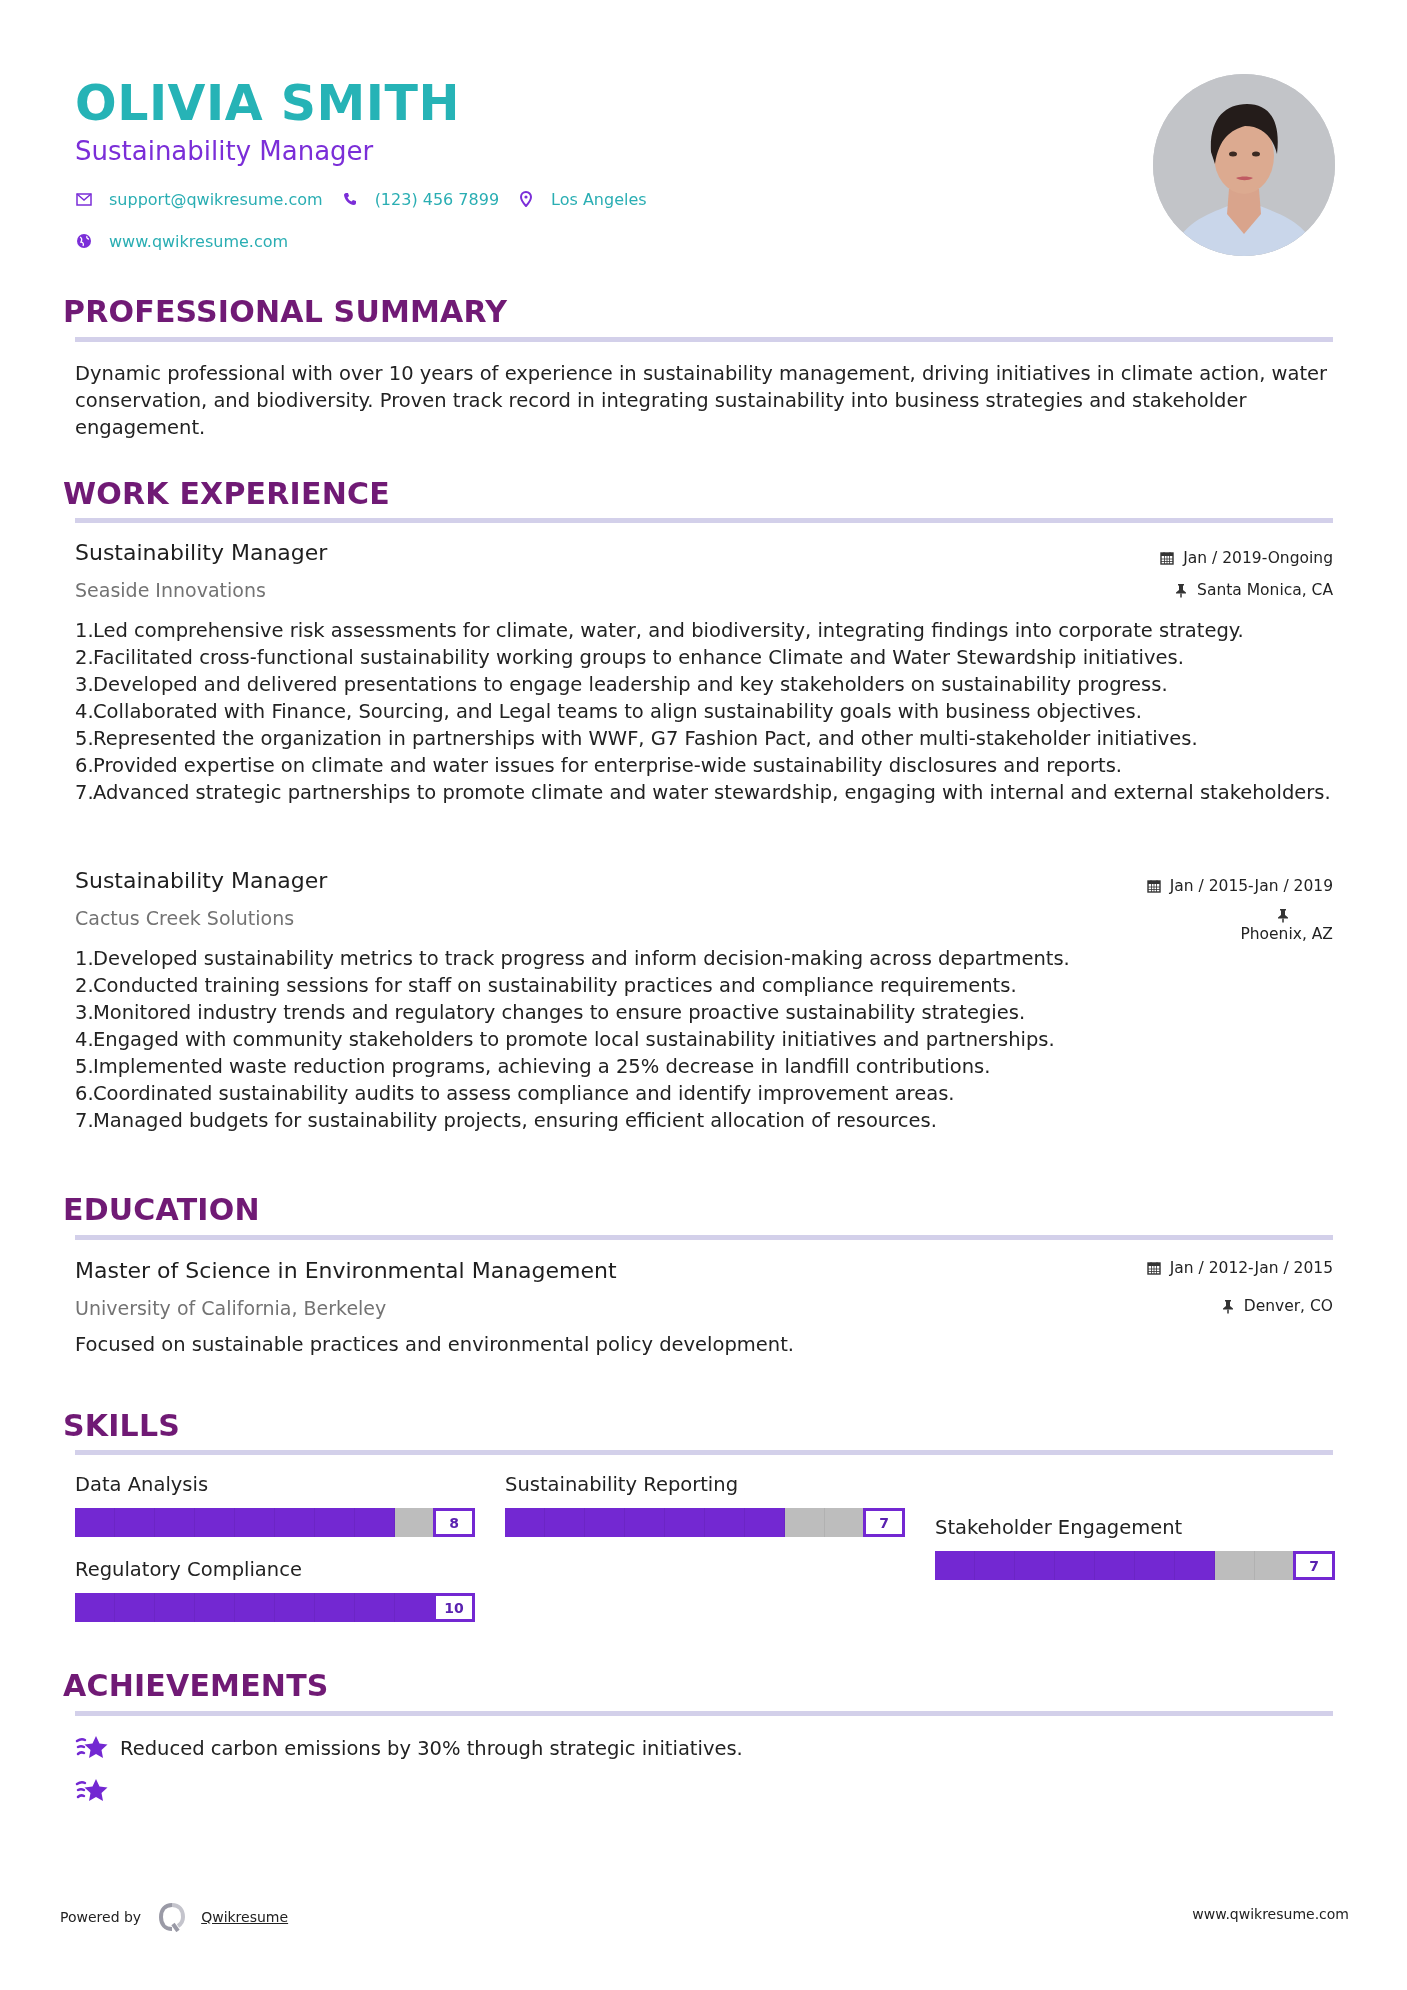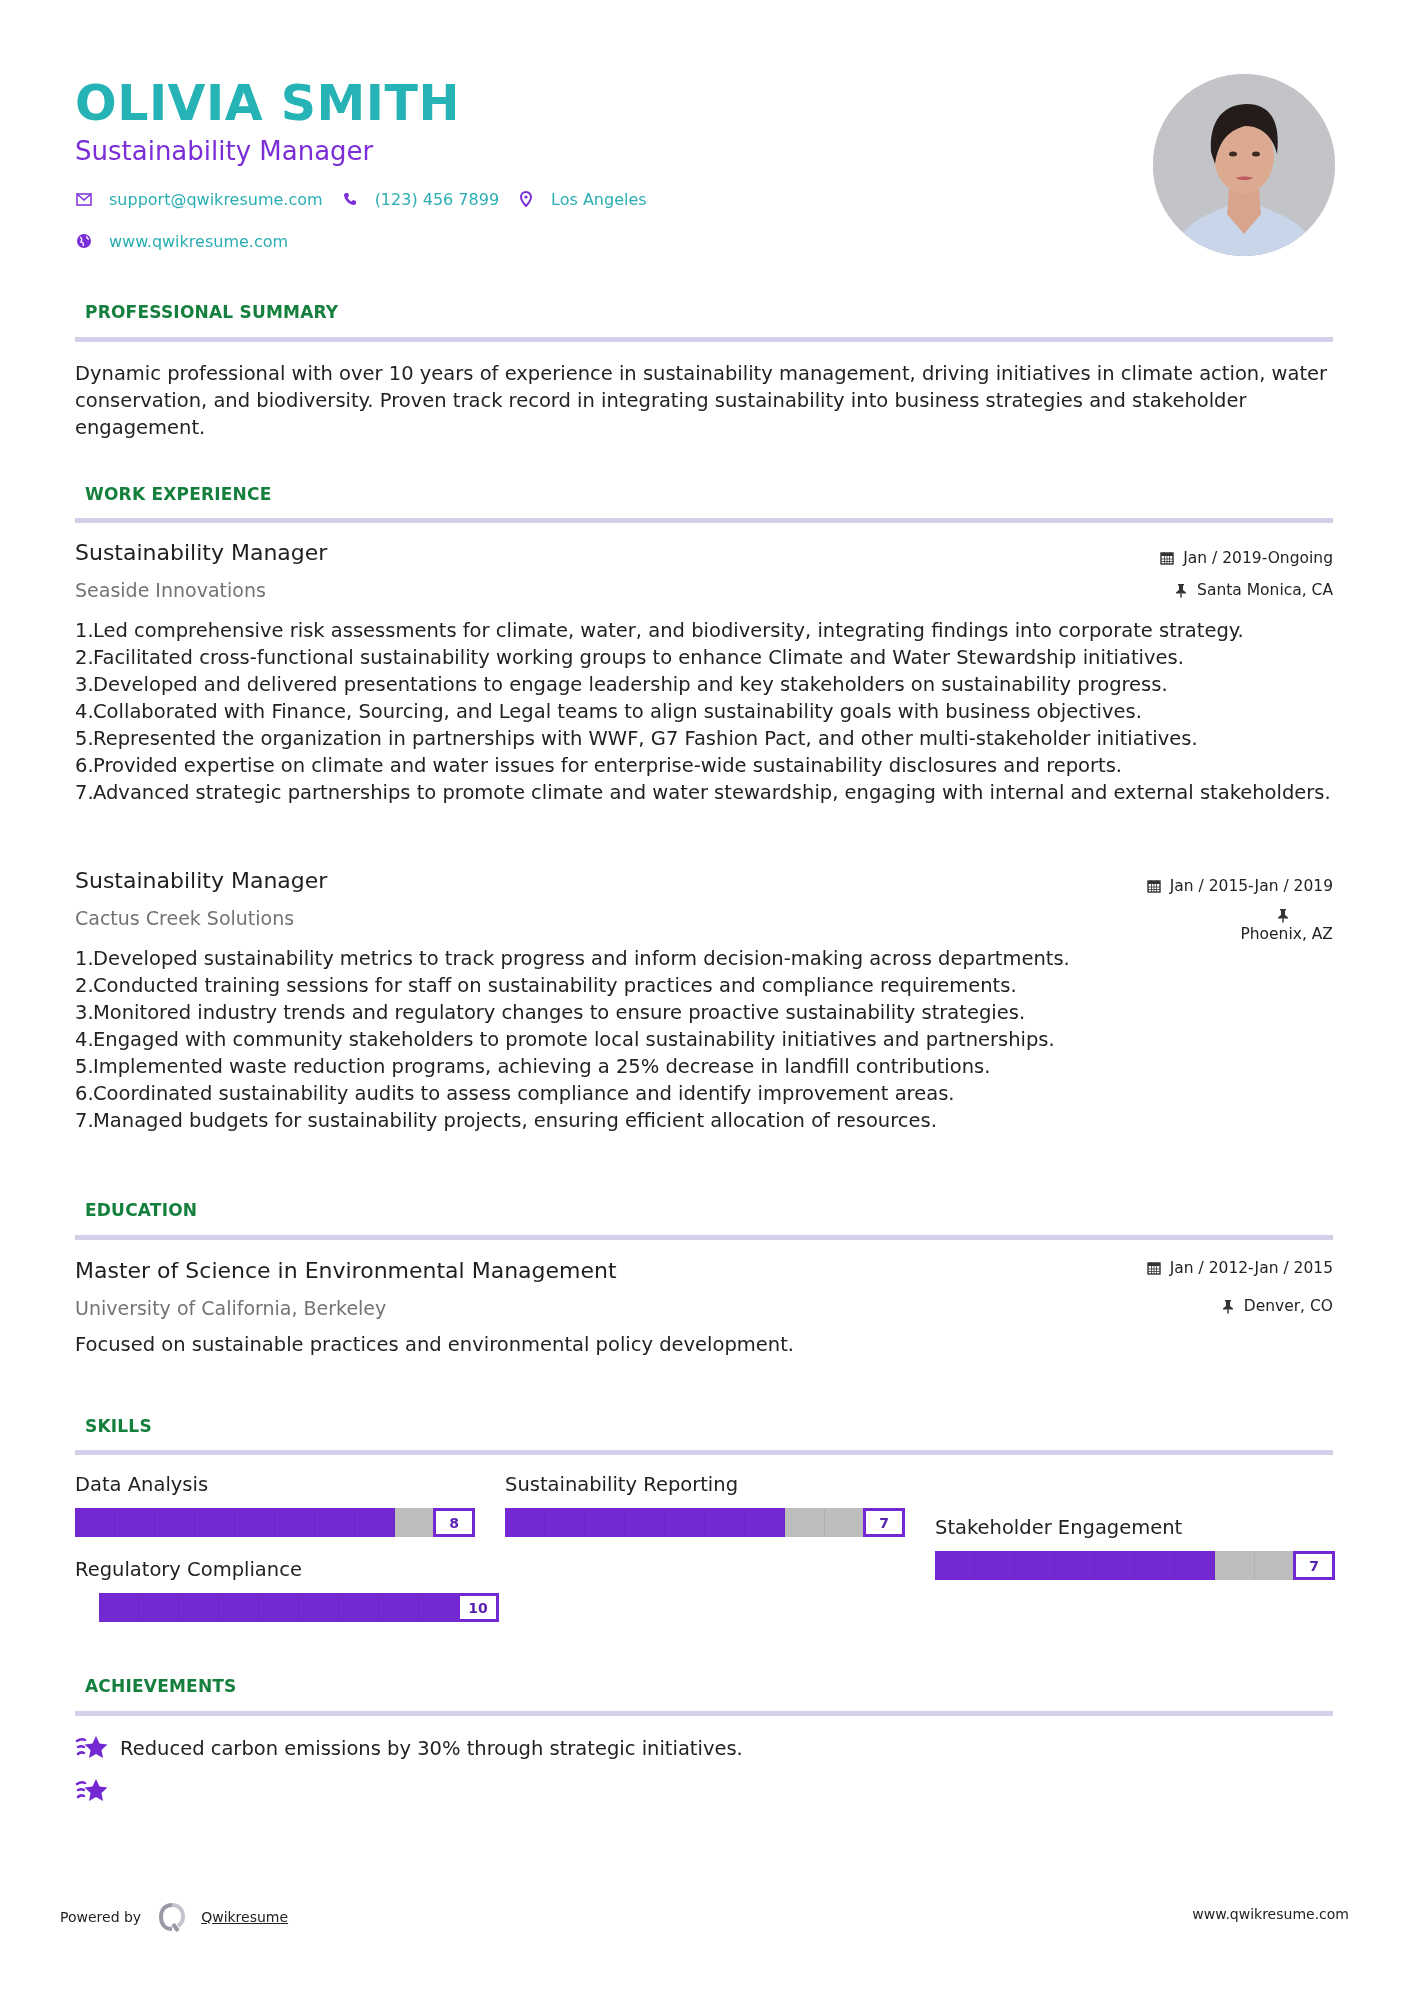--- a/index.html
+++ b/index.html
@@ -7,21 +7,21 @@
   body { position: relative; font-family: "DejaVu Sans", sans-serif; color: #222; overflow: hidden; }
   .abs { position: absolute; }
 
   .name { left: 75px; top: 74px; font-size: 49px; font-weight: bold; color: #26b3b6; letter-spacing: 0.5px; line-height: 60px; }
   .title { left: 75px; top: 134px; font-size: 26px; color: #7b2ed8; line-height: 34px; }
   .contact-row { left: 75px; display: flex; align-items: center; font-size: 16px; color: #2aaeb3; height: 24px; }
   .contact-row .ci { width: 18px; height: 18px; display: inline-flex; align-items: center; justify-content: center; margin-right: 16px; color: #7b2ed8; }
   .contact-row .ctext { margin-right: 18px; }
   .photo { left: 1153px; top: 74px; width: 182px; height: 182px; border-radius: 50%; overflow: hidden; background: #c4c6ca; }
 
-  .sec-head { left: 85px; font-size: 17px; font-weight: bold; color: #15803d; line-height: 32px; letter-spacing: 0.2px; }
+  .sec-head { left: 63px; font-size: 30px; font-weight: bold; color: #701a75; line-height: 32px; letter-spacing: 0.2px; }
   .divider { left: 75px; width: 1258px; height: 5px; background: #d3d0ea; }
 
   .para { left: 75px; width: 1265px; font-size: 19.5px; line-height: 27px; color: #222; }
 
   .job-title { left: 75px; font-size: 22px; color: #1e1e1e; line-height: 28px; }
   .company { left: 75px; font-size: 19px; color: #737373; line-height: 26px; }
   .meta { right: 74px; font-size: 15.5px; color: #222; line-height: 22px; display: flex; align-items: center; justify-content: flex-end; }
   .meta .mi { display: inline-flex; width: 16px; height: 16px; margin-right: 8px; align-items: center; justify-content: center; }
 
   ol.bullets { left: 75px; width: 1265px; list-style: none; font-size: 19.5px; line-height: 27px; color: #222; }
@@ -282,21 +282,21 @@
       <div class="seg on"></div>
       <div class="seg off"></div>
       <div class="seg off"></div>
       <div class="seg off"></div>
     <div class="skill-val">7</div>
   </div>
 </div>
 
 <div class="abs" style="left:75px; top:1557px;">
   <div class="skill-label">Regulatory Compliance</div>
-  <div class="skill-bar" style="margin-top:10px;margin-left:24px;">
+  <div class="skill-bar" style="margin-top:10px;">
     <div class="seg on"></div>
       <div class="seg on"></div>
       <div class="seg on"></div>
       <div class="seg on"></div>
       <div class="seg on"></div>
       <div class="seg on"></div>
       <div class="seg on"></div>
       <div class="seg on"></div>
       <div class="seg on"></div>
       <div class="seg on"></div>

